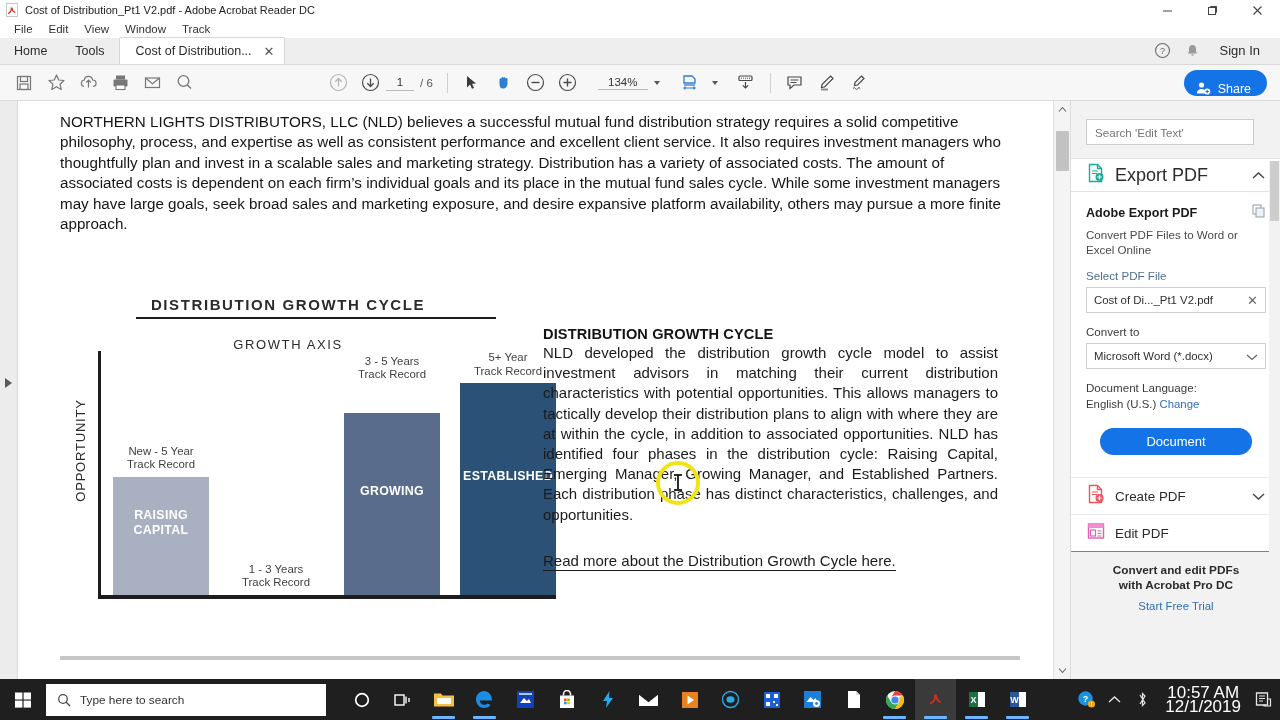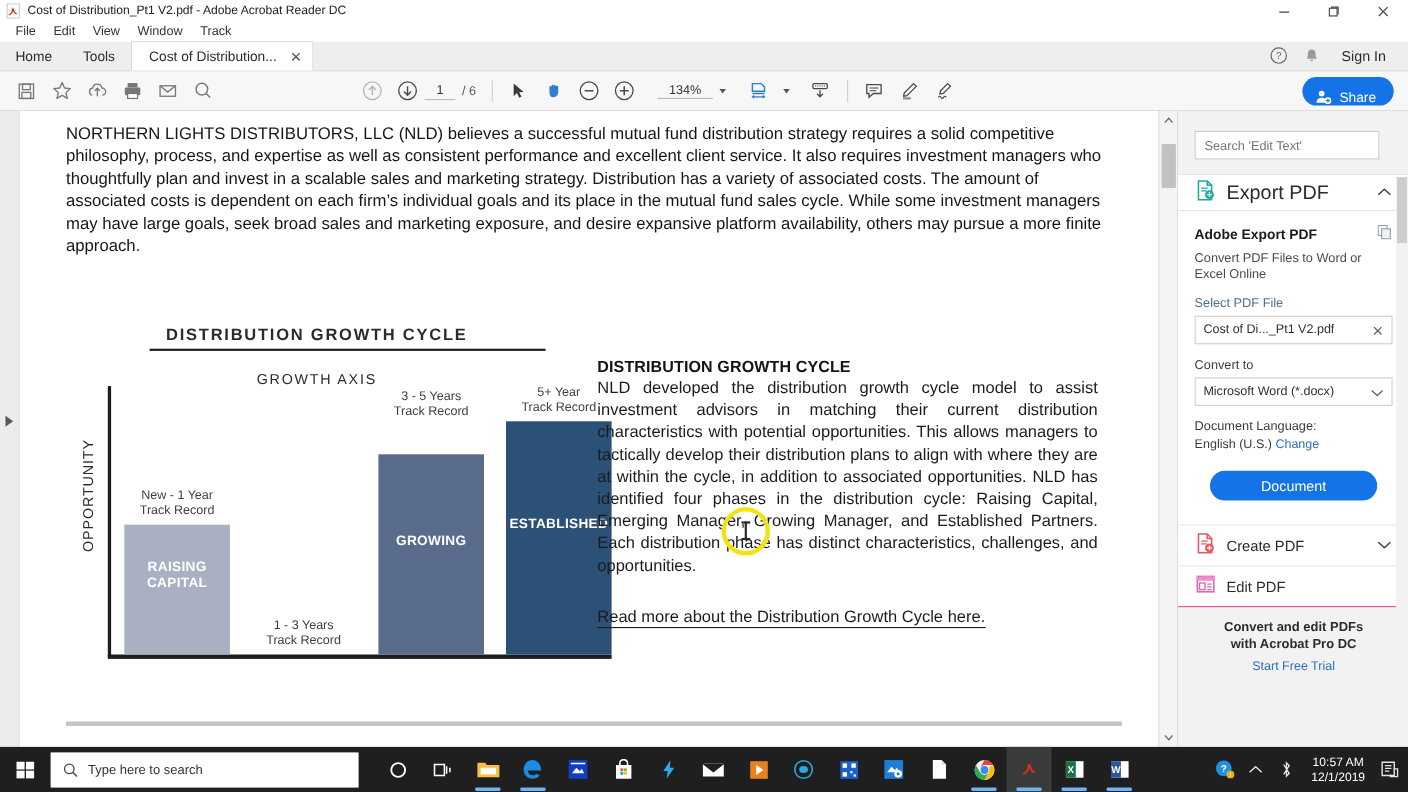--- a/index.html
+++ b/index.html
@@ -290,21 +290,21 @@
     position:relative; cursor:pointer;
   }
   .tb-item.active { background:#3a3a3a; }
   .tb-item .under {
     position:absolute; bottom:1px; left:9px; width:23px; height:3px;
     background:#6db5ff; border-radius:1px;
   }
   .tray { margin-left:auto; display:flex; align-items:center; height:41px; padding-right:4px; }
   .tray .ti { width:28px; height:41px; display:flex; align-items:center; justify-content:center; cursor:pointer; }
   .clock {
-    color:#fff; font-size:11px; line-height:14px; text-align:center;
+    color:#fff; font-size:17px; line-height:14px; text-align:center;
     padding:0 9px; cursor:pointer;
   }
   .notifbtn { width:26px; height:41px; display:flex; align-items:center; justify-content:center; cursor:pointer; }
 </style>
 </head>
 <body>
 
 <div class="app">
 
   <div class="titlebar">
@@ -518,21 +518,21 @@
         <div class="chart-title">DISTRIBUTION GROWTH CYCLE</div>
         <div class="chart-rule"></div>
         <div class="growth-axis">GROWTH AXIS</div>
 
         <div class="plot">
           <div class="y-axis-line"></div>
           <div class="x-axis-line"></div>
           <div class="y-label">OPPORTUNITY</div>
 
           <div class="bar-col" style="left:55px; width:96px; height:244px;">
-            <div class="bar-cap">New - 1 Year
+            <div class="bar-cap">New - 5 Year
 Track Record</div>
             <div class="bar" style="height:118px; background:#a8b0c2;">RAISING
 CAPITAL</div>
           </div>
 
           <div class="bar-col" style="left:170px; width:96px; height:244px;">
             <div class="bar-cap">1 - 3 Years
 Track Record</div>
           </div>
 

